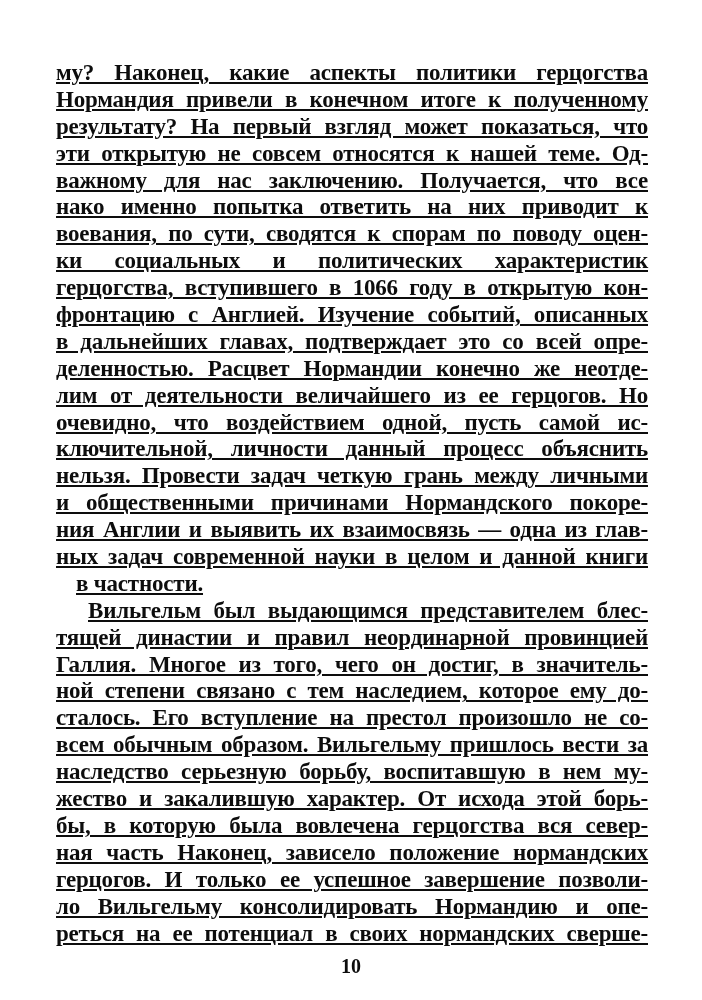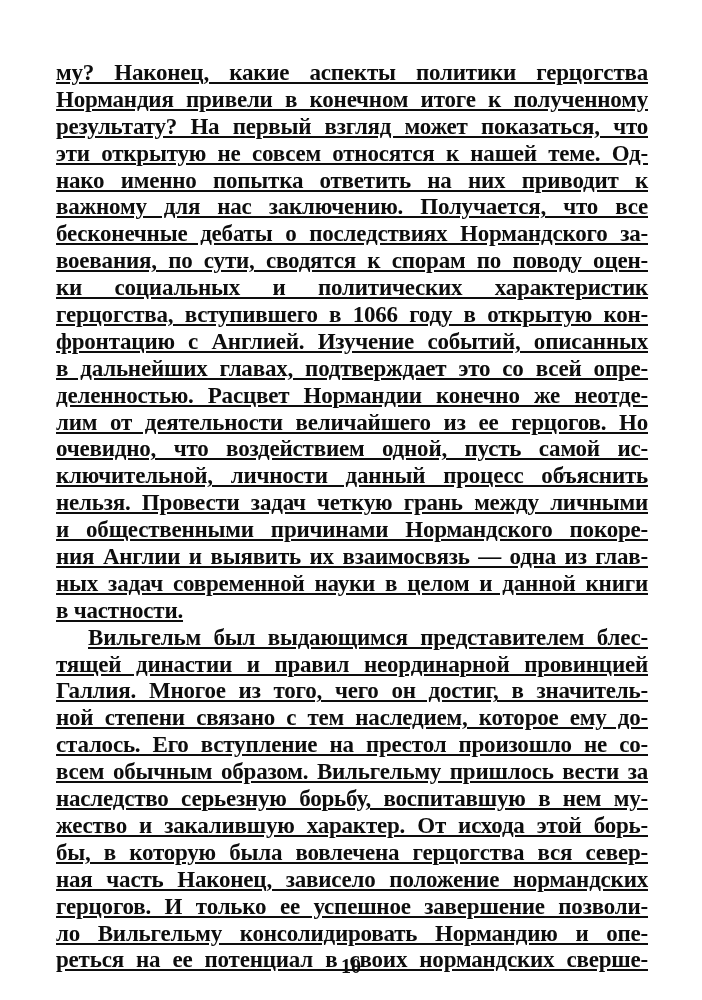--- a/index.html
+++ b/index.html
@@ -29,20 +29,21 @@
       font-size: 23px;
       font-weight: bold;
       text-align: justify;
       text-align-last: justify;
       white-space: nowrap;
       letter-spacing: -0.2px;
       word-spacing: 0px;
     }
     .line.last {
       text-align-last: left;
+      margin-left: 20px;
     }
     .line.indent {
       padding-left: 32px;
     }
     .page-number {
       position: absolute;
       left: 0;
       width: 702px;
       top: 954px;
       text-align: center;
@@ -53,23 +54,22 @@
   </style>
 </head>
 <body>
 
 <div class="page">
   <div>
     <span class="line">му? Наконец, какие аспекты политики герцогства</span>
     <span class="line">Нормандия привели в конечном итоге к полученному</span>
     <span class="line">результату? На первый взгляд может показаться, что</span>
     <span class="line">эти открытую не совсем относятся к нашей теме. Од-</span>
+    <span class="line">важному для нас заключению. Получается, что все</span>
     <span class="line">нако именно попытка ответить на них приводит к</span>
-    <span class="line">важному для нас заключению. Получается, что все</span>
-    <span class="line">бесконечные дебаты о последствиях Нормандского за-</span>
     <span class="line">воевания, по сути, сводятся к спорам по поводу оцен-</span>
     <span class="line">ки социальных и политических характеристик</span>
     <span class="line">герцогства, вступившего в 1066 году в открытую кон-</span>
     <span class="line">фронтацию с Англией. Изучение событий, описанных</span>
     <span class="line">в дальнейших главах, подтверждает это со всей опре-</span>
     <span class="line">деленностью. Расцвет Нормандии конечно же неотде-</span>
     <span class="line">лим от деятельности величайшего из ее герцогов. Но</span>
     <span class="line">очевидно, что воздействием одной, пусть самой ис-</span>
     <span class="line">ключительной, личности данный процесс объяснить</span>
     <span class="line">нельзя. Провести задач четкую грань между личными</span>

